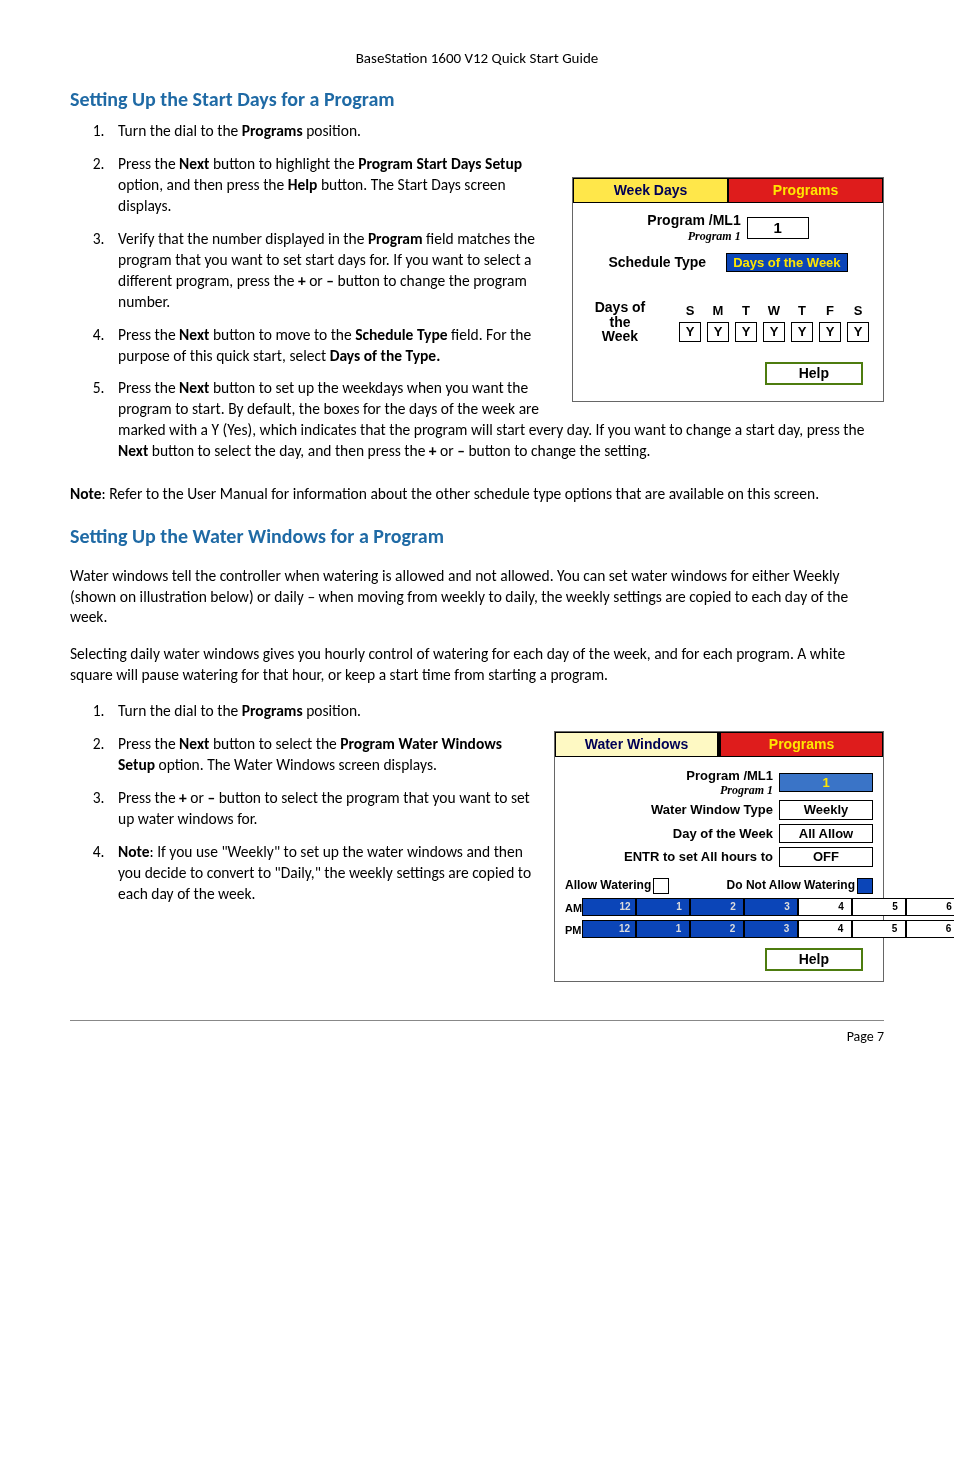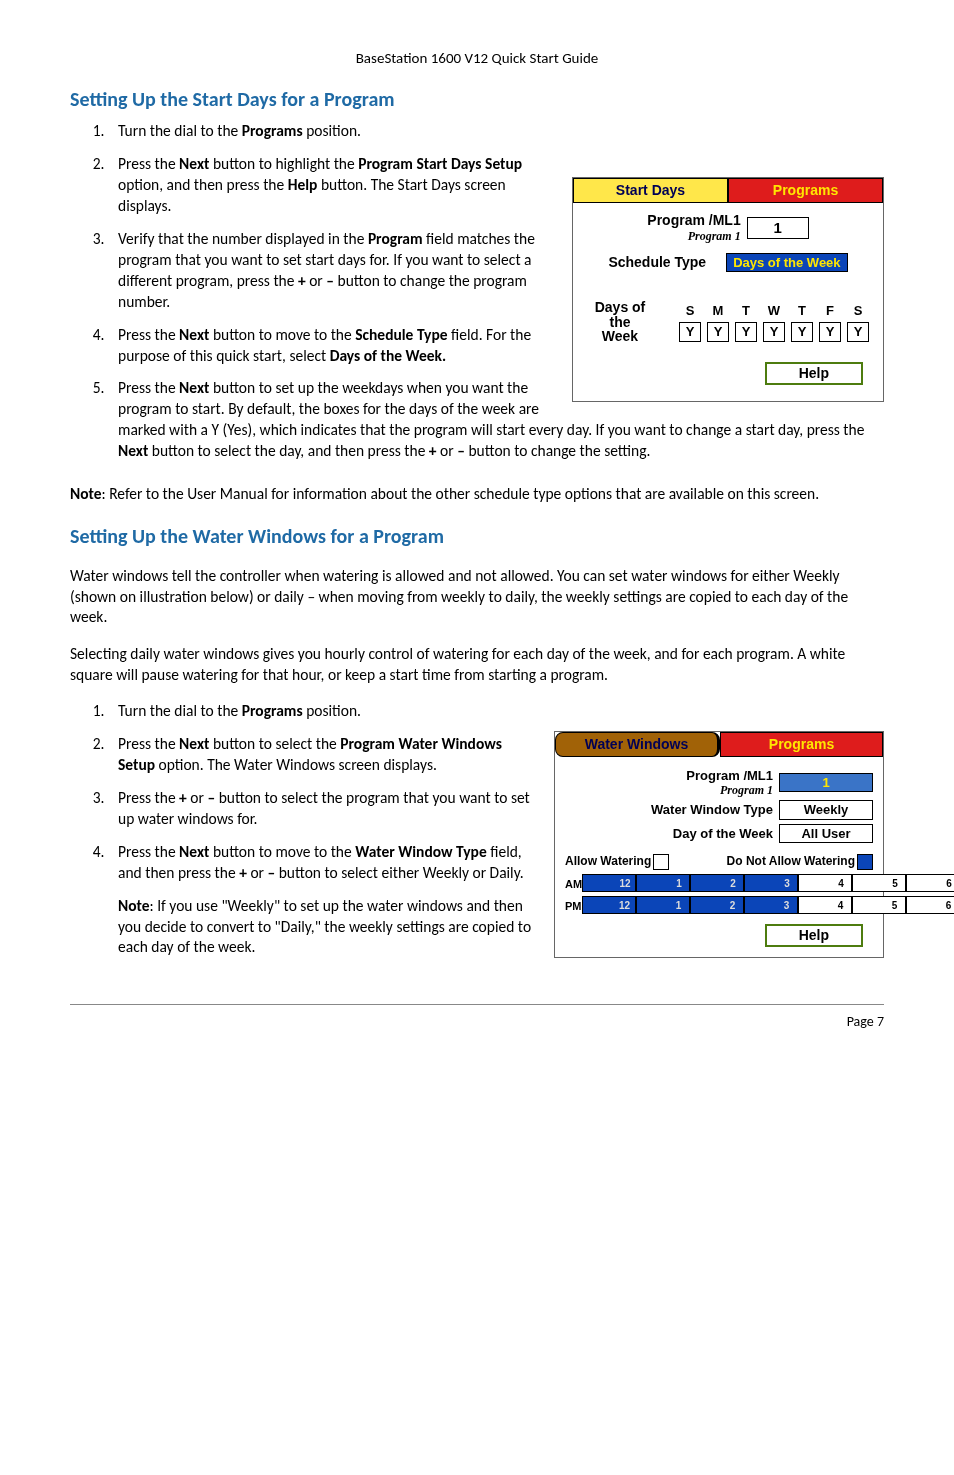--- a/index.html
+++ b/index.html
@@ -92,21 +92,21 @@
     width: 328px;
     border:1px solid #666;
     background:#fff;
     font-family: "Arial Narrow", Arial, sans-serif;
   }
   .fig2-tabs { display:flex; }
   .fig2-tab {
     flex:1; text-align:center; font-weight:bold;
     font-size:14px; padding:2px 0; border:1px solid #000;
   }
-  .fig2-tab.left { background:#a16207; color:#005; border-right:3px solid #000;border-radius:8px; }
+  .fig2-tab.left { background:#fef9c3; color:#005; border-right:3px solid #000; }
   .fig2-tab.right { background:#de1c1c; color:#ffe600; }
   .fig2-body { padding:8px 10px 10px 10px; }
   .fig2-row { display:flex; align-items:center; justify-content:flex-end; margin:4px 0; font-weight:bold; font-size:13px; }
   .fig2-label { margin-right:6px; text-align:right; }
   .fig2-valbox { border:1px solid #000; background:#fff; width:88px; text-align:center; font-weight:bold; font-size:13px; padding:0 2px; }
   .fig2-valbox.blue { background:#3a74c7; color:#ffe600; }
   .legend { display:flex; justify-content:space-between; font-weight:bold; font-size:12px; margin-top:10px; align-items:flex-start; }
   .sq-white { display:inline-block; width:14px; height:14px; border:1px solid #000; background:#fff; vertical-align:middle; margin-left:2px; }
   .sq-blue { display:inline-block; width:14px; height:14px; border:1px solid #000; background:#0b45b8; vertical-align:middle; margin-left:2px; }
   .hours { display:flex; margin-top:4px; font-weight:bold; font-size:11px; align-items:flex-end; }
@@ -124,21 +124,21 @@
 
 <div class="page-header">BaseStation 1600 V12 Quick Start Guide</div>
 
 <h2 class="section">Setting Up the Start Days for a Program</h2>
 
 <div class="two-col">
 
   <div class="float-box" style="margin-top:56px;">
     <div class="fig1">
       <div class="fig1-tabs">
-        <div class="fig1-tab left">Start Days</div>
+        <div class="fig1-tab left">Week Days</div>
         <div class="fig1-tab right">Programs</div>
       </div>
       <div class="fig1-body">
         <div class="prog-line">
           <div class="prog-name">
             <span>Program /ML1</span><br>
             <span class="prog-sub">Program 1</span>
           </div>
           <span class="numbox">1</span>
         </div>
@@ -175,21 +175,21 @@
           <span class="help-btn">Help</span>
         </div>
       </div>
     </div>
   </div>
 
   <ol class="main">
     <li>Turn the dial to the <b>Programs</b> position.</li>
     <li>Press the <b>Next</b> button to highlight the <b>Program Start Days Setup</b> option, and then press the <b>Help</b> button. The Start Days screen displays.</li>
     <li>Verify that the number displayed in the <b>Program</b> field matches the program that you want to set start days for. If you want to select a different program, press the <b>+</b> or <b>–</b> button to change the program number.</li>
-    <li>Press the <b>Next</b> button to move to the <b>Schedule Type</b> field. For the purpose of this quick start, select <b>Days of the Week.</b></li>
+    <li>Press the <b>Next</b> button to move to the <b>Schedule Type</b> field. For the purpose of this quick start, select <b>Days of the Type.</b></li>
     <li>Press the <b>Next</b> button to set up the weekdays when you want the program to start. By default, the boxes for the days of the week are marked with a Y (Yes), which indicates that the program will start every day. If you want to change a start day, press the <b>Next</b> button to select the day, and then press the <b>+</b> or <b>–</b> button to change the setting.</li>
   </ol>
 
   <div class="clear"></div>
 </div>
 
 <div class="note-block"><b>Note</b>: Refer to the User Manual for information about the other schedule type options that are available on this screen.</div>
 
 <h2 class="section">Setting Up the Water Windows for a Program</h2>
 
@@ -211,21 +211,25 @@
             <span class="prog-sub">Program 1</span>
           </div>
           <span class="fig2-valbox blue">1</span>
         </div>
         <div class="fig2-row">
           <span class="fig2-label">Water Window Type</span>
           <span class="fig2-valbox">Weekly</span>
         </div>
         <div class="fig2-row">
           <span class="fig2-label">Day of the Week</span>
-          <span class="fig2-valbox">All User</span>
+          <span class="fig2-valbox">All Allow</span>
+        </div>
+        <div class="fig2-row">
+          <span class="fig2-label">ENTR to set All hours to</span>
+          <span class="fig2-valbox">OFF</span>
         </div>
 
         <div class="legend">
           <span><span>Allow Watering</span><span class="sq-white"></span></span>
           <span><span>Do Not Allow Watering</span><span class="sq-blue"></span></span>
         </div>
 
         <div class="hours">
           <span class="rowlabel">AM</span>
           <div class="cells" id="am-cells">
@@ -266,21 +270,20 @@
         </div>
       </div>
     </div>
   </div>
 
   <ol class="main">
     <li>Turn the dial to the <b>Programs</b> position.</li>
     <li>Press the <b>Next</b> button to select the <b>Program Water Windows Setup</b> option. The Water Windows screen displays.</li>
     <li>Press the <b>+</b> or <b>–</b> button to select the program that you want to set up water windows for.</li>
     <li>
-      <span>Press the <b>Next</b> button to move to the <b>Water Window Type</b> field, and then press the <b>+</b> or <b>–</b> button to select either Weekly or Daily.</span>
       <p style="margin-top:12px;"><b>Note</b>: If you use "Weekly" to set up the water windows and then you decide to convert to "Daily," the weekly settings are copied to each day of the week.</p>
     </li>
   </ol>
 
   <div class="clear"></div>
 </div>
 
 <hr class="hr">
 <div class="pagenum">Page 7</div>
 

